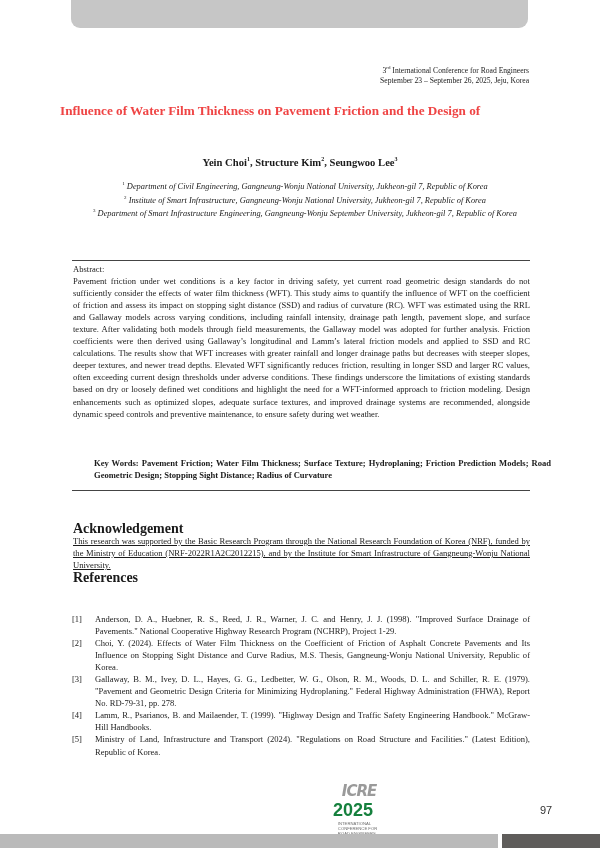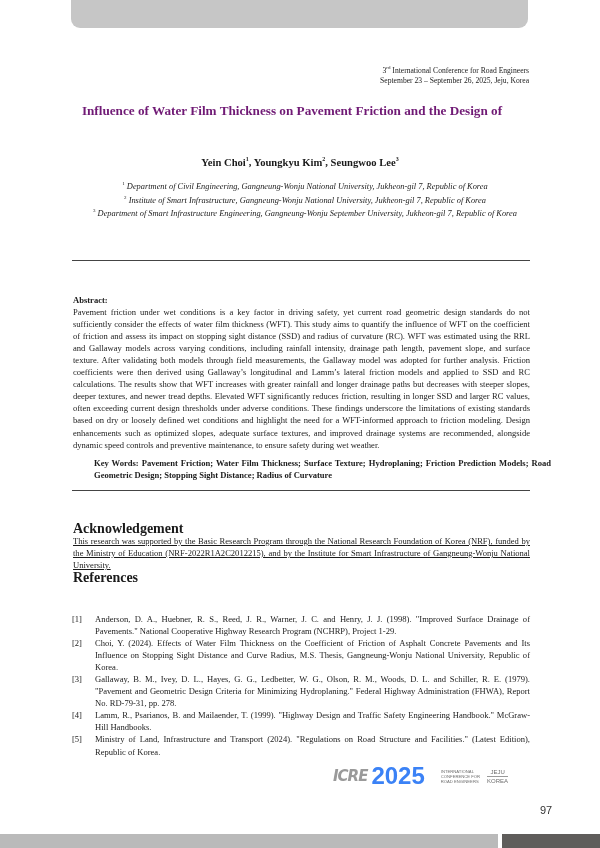--- a/index.html
+++ b/index.html
@@ -12,62 +12,62 @@
   .top-tab {
     position: absolute; left: 71px; top: 0; width: 457px; height: 28px;
     background: #c6c6c6; border-radius: 0 0 9px 9px;
   }
   .conf-header {
     position: absolute; right: 71px; top: 63px; text-align: right;
     font-size: 7.6px; line-height: 10px; color: #222;
   }
   .conf-header sup { font-size: 5px; }
   .title {
-    position: absolute; left: 52px; width: 480px; top: 102px; text-align: center;
-    font-weight: bold; font-size: 13.2px; line-height: 17px; color: #701a75;
+    position: absolute; left: 60px; width: 480px; top: 102px; text-align: left;
+    font-weight: bold; font-size: 13.2px; line-height: 17px; color: #ef4444;
   }
   .authors {
     position: absolute; left: 60px; width: 480px; top: 152px; text-align: center;
     font-weight: bold; font-size: 10.6px; line-height: 14px;
   }
   .authors sup { font-size: 6px; }
   .affils {
     position: absolute; left: 70px; width: 470px; top: 179px; text-align: center;
     font-size: 8.4px; line-height: 10.9px;
   }
   .affils .aff { font-style: italic; }
   .affils sup { font-size: 5px; font-style: normal; }
   .rule {
     position: absolute; left: 72px; width: 458px; height: 1.4px; background: #444;
   }
   .body-block {
     position: absolute; left: 73px; width: 457px;
     font-size: 8.55px; line-height: 12.05px; text-align: justify;
   }
-  .abs-label { font-weight: bold; margin-top: 31px; }
+  .abs-label { font-weight: normal; }
   .keywords { font-weight: bold; margin-left: 21px; }
   .section-h {
     position: absolute; left: 73px; font-weight: bold; font-size: 14px;
   }
   .refs {
     position: absolute; left: 72px; width: 458px; top: 613px;
     font-size: 8.55px; line-height: 12.05px;
   }
   .ref { display: flex; margin-bottom: 0; }
   .ref .num { width: 23px; flex: none; }
   .ref .txt { flex: 1; text-align: justify; }
   .footer-logo {
-    position: absolute; left: 333px; top: 763px; height: 26px; display: flex; align-items: center; color: #6e6e6e;
+    position: absolute; left: 333px; top: 782px; height: 26px; display: flex; align-items: center; color: #6e6e6e; flex-direction: column;
   }
   .logo-mark {
     font-family: "DejaVu Sans", sans-serif; font-weight: bold; font-style: italic;
     font-size: 15px; letter-spacing: -1px; color: #9a9a9a; margin-right: 4px;
   }
   .logo-year {
-    font-family: "Liberation Sans", sans-serif; font-weight: bold; font-size: 24px; color: #3b82f6; margin-right: 16px;
+    font-family: "Liberation Sans", sans-serif; font-weight: bold; font-size: 18px; color: #15803d; margin-right: 16px;
   }
   .logo-conf {
     font-family: "Liberation Sans", sans-serif; font-size: 4.2px; line-height: 5px; color: #6e6e6e; margin-right: 7px;
     text-transform: uppercase;
   }
   .logo-loc {
     font-family: "Liberation Sans", sans-serif; font-size: 6px; line-height: 8px; color: #6e6e6e; text-align: center;
   }
   .logo-loc .jeju { border-bottom: 0.6px solid #999; }
   .page-num {
@@ -85,21 +85,21 @@
 <div class="conf-header">
   <div><span>3</span><sup>rd</sup><span> International Conference for Road Engineers</span></div>
   <div>September 23 – September 26,  2025, Jeju, Korea</div>
 </div>
 
 <div class="title">
   <div>Influence of Water Film Thickness on Pavement Friction and the Design of</div>
 </div>
 
 <div class="authors">
-  <span><span>Yein Choi</span><sup>1</sup><span>, </span></span><span><span>Youngkyu Kim</span><sup>2</sup><span>, </span></span><span><span>Seungwoo Lee</span><sup>3</sup></span>
+  <span><span>Yein Choi</span><sup>1</sup><span>, </span></span><span><span>Structure Kim</span><sup>2</sup><span>, </span></span><span><span>Seungwoo Lee</span><sup>3</sup></span>
 </div>
 
 <div class="affils">
   <div class="aff"><sup>1</sup><span> Department of Civil Engineering, Gangneung-Wonju National University, Jukheon-gil 7, Republic of Korea</span></div>
   <div class="aff"><sup>2</sup><span> Institute of Smart Infrastructure, Gangneung-Wonju National University, Jukheon-gil 7, Republic of Korea</span></div>
   <div class="aff" style="padding:0 18px;"><sup>3</sup><span> Department of Smart Infrastructure Engineering, Gangneung-Wonju September University, Jukheon-gil 7, Republic of Korea</span></div>
 </div>
 
 <div class="rule" style="top:260px;"></div>
 

